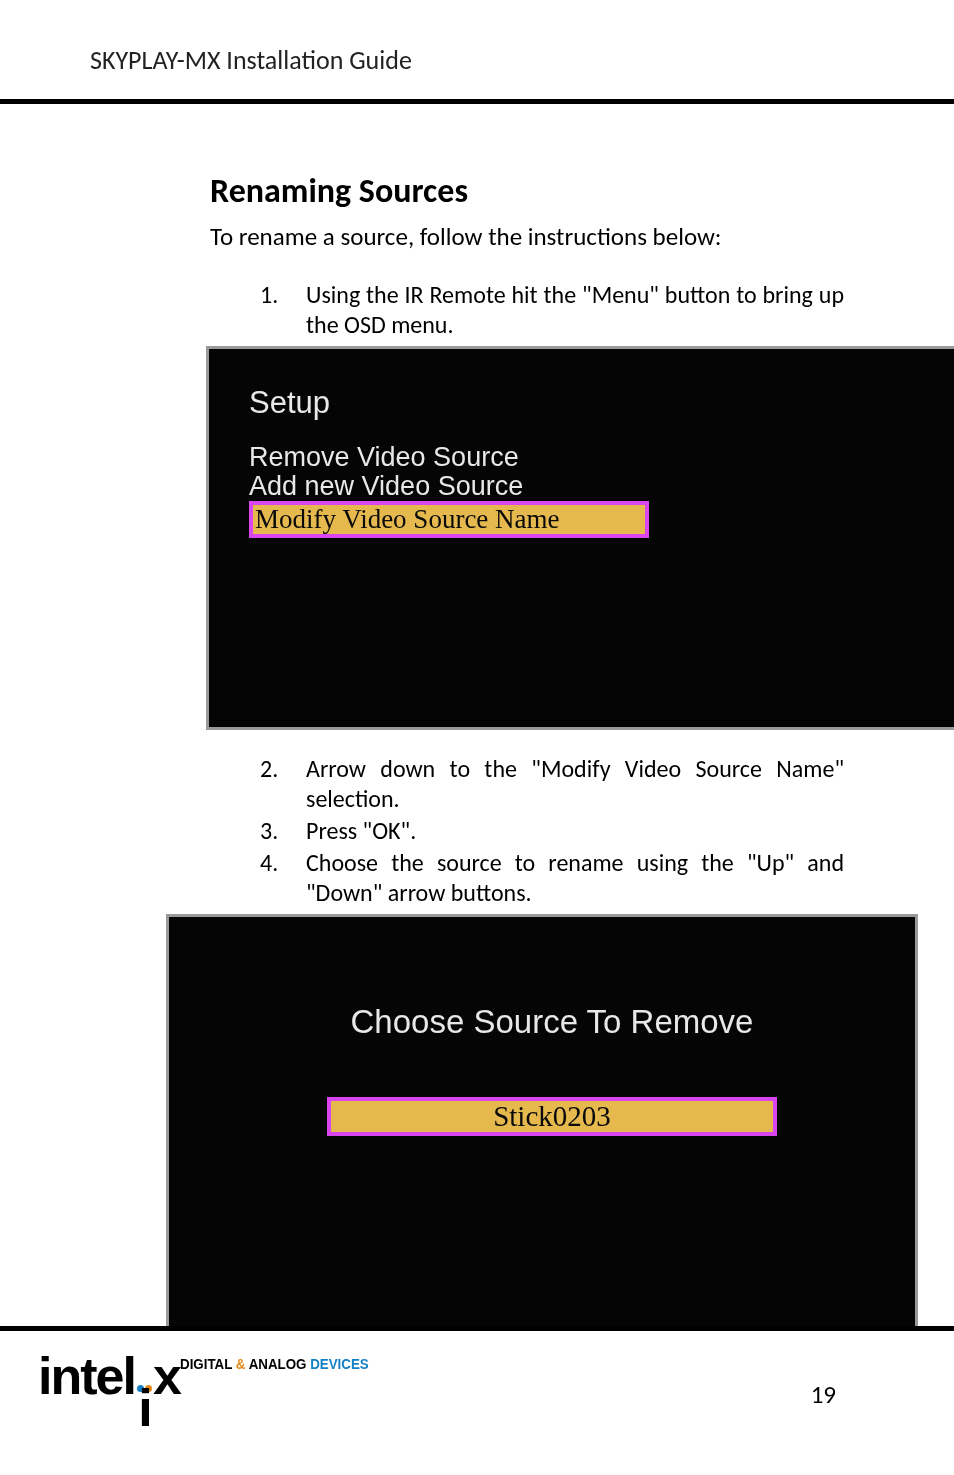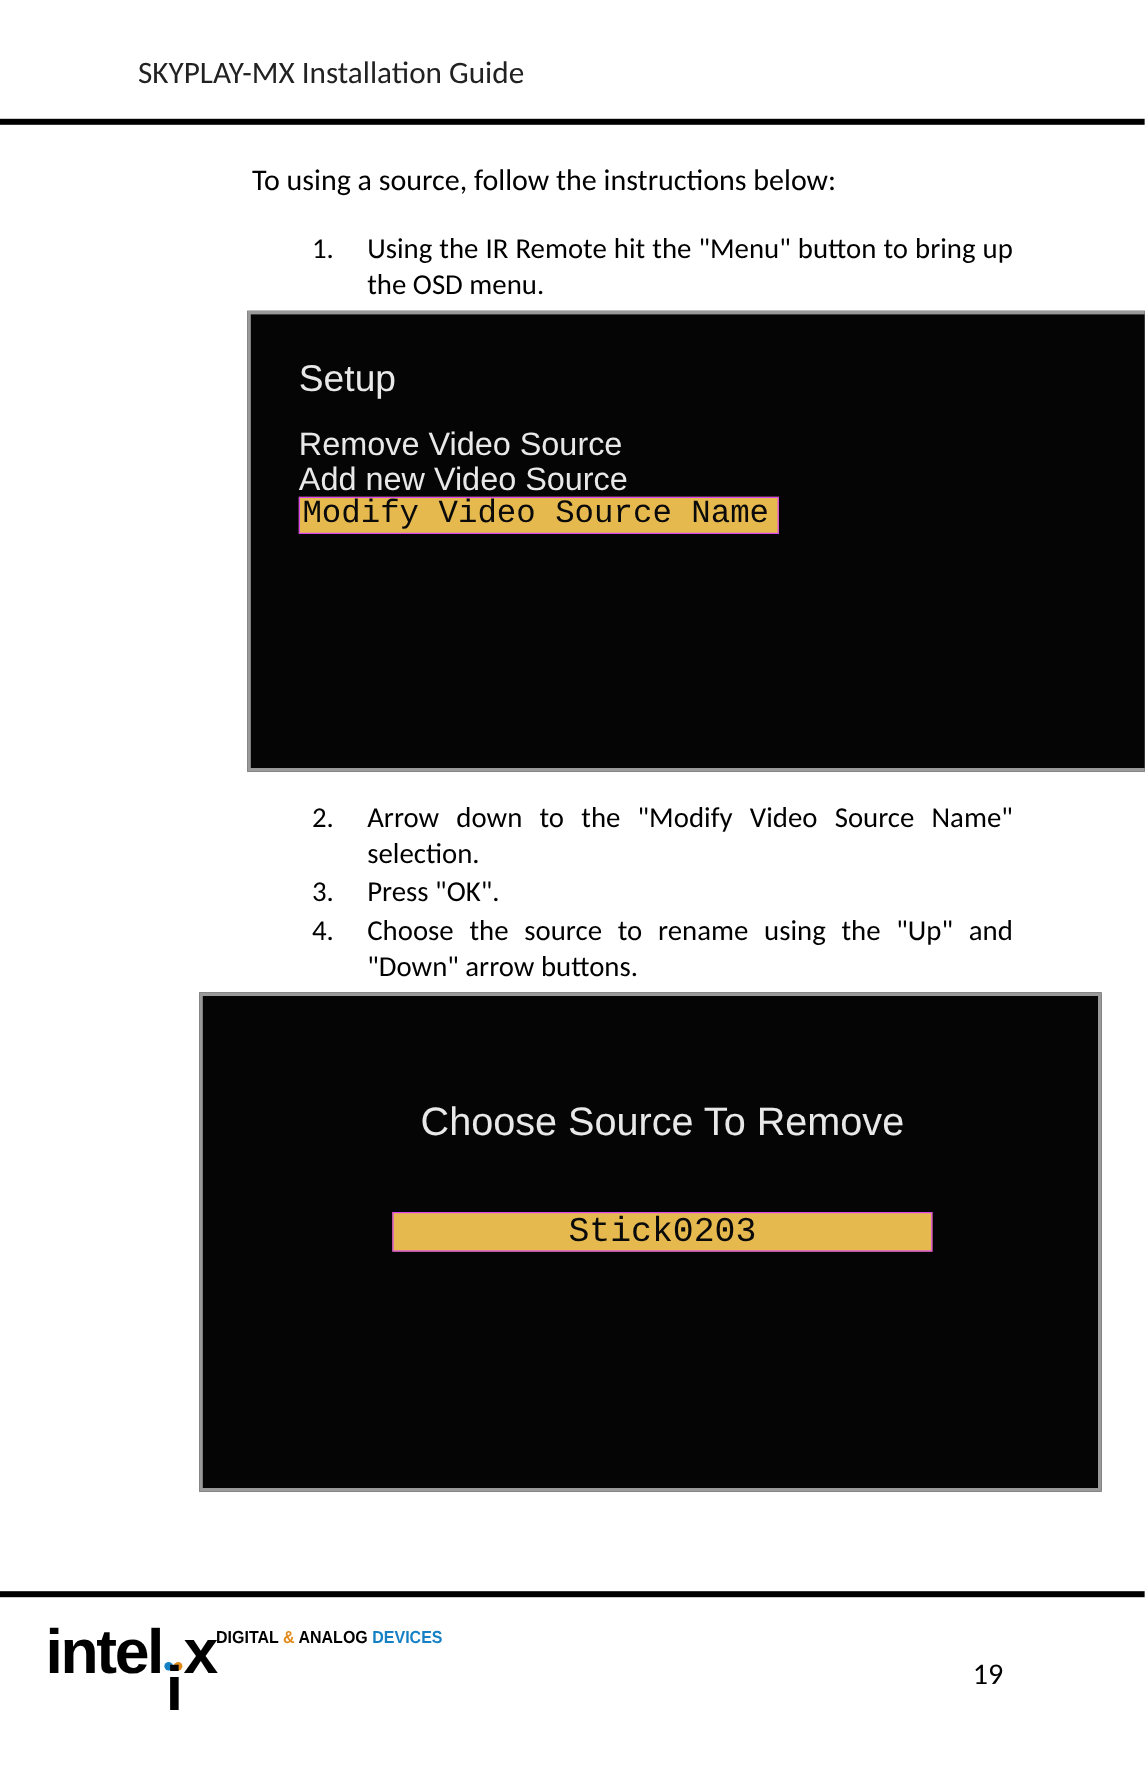--- a/index.html
+++ b/index.html
@@ -1,33 +1,33 @@
 <!DOCTYPE html>
 <html><head>
 <meta charset="utf-8">
 <style>
   * { box-sizing: border-box; margin: 0; padding: 0; }
   html, body { width: 954px; height: 1475px; background: #fff; font-family: Calibri, "Segoe UI", Arial, sans-serif; color: #000; }
   .page { position: relative; width: 954px; height: 1475px; }
-  .header-region { padding: 44px 120px 0 115px; }
+  .header-region { padding: 44px 120px 0 90px; }
   .doc-header { font-size: 26px; font-weight: 400; color: #222; padding-bottom: 6px; }
   .thick-rule { height: 5px; background: #000; margin-top: 4px; width: 100%; position: absolute; left: 0; right: 0; top: 95px; }
   .content { padding: 52px 110px 0 210px; }
   .section-title { font-size: 34px; font-weight: 700; margin-top: 36px; margin-bottom: 10px; }
   .intro { font-size: 25px; margin-bottom: 28px; }
   ol.steps { list-style: none; padding-left: 50px; }
   ol.steps li { display: flex; font-size: 24px; line-height: 1.25; margin-bottom: 2px; }
   ol.steps li .num { min-width: 46px; }
   ol.steps li .txt { flex: 1; text-align: justify; }
   .screen { margin: 6px 0 24px -4px; border: 3px solid #9a9a9a; background: #050505; width: 752px; }
   .screen1 { height: 384px; padding: 36px 28px 0 40px; }
   .screen2 { height: 416px; padding: 86px 28px 0 48px; text-align: center; }
   .osd-title { color: #e8e8e8; font-family: "Segoe UI", Arial, sans-serif; font-size: 31px; font-weight: 400; margin-bottom: 22px; }
   .osd-line { color: #e8e8e8; font-family: "Segoe UI", Arial, sans-serif; font-size: 27px; line-height: 1.08; }
-  .osd-highlight { display: inline-block; background: #e6b94f; color: #0a0a0a; font-family: Liberation Mono, monospace; font-size: 27px; line-height: 1.08; padding: 0 2px; border: 1px solid #d946ef; }
+  .osd-highlight { display: inline-block; background: #e6b94f; color: #0a0a0a; font-family: Liberation Serif, serif; font-size: 27px; line-height: 1.08; padding: 0 2px; border: 4px solid #d946ef; }
   .osd-highlight.w1 { width: 400px; }
   .osd-highlight.w2 { width: 450px; }
   .screen2 .osd-title { font-size: 33px; margin-bottom: 56px; }
   .screen2 .osd-highlight { font-size: 29px; }
 
   .footer-rule { position: absolute; left: 0; right: 0; bottom: 144px; height: 5px; background: #000; }
   .footer { position: absolute; left: 0; right: 0; bottom: 26px; height: 110px; display: flex; align-items: center; justify-content: space-between; padding: 0 118px 0 38px; }
   .page-num { font-size: 25px; }
   .logo { display: flex; flex-direction: row; align-items: flex-start; }
   .logo-top { display: flex; align-items: baseline; font-family: Arial, sans-serif; font-weight: 900; font-size: 52px; letter-spacing: -2px; color: #000; line-height: 0.8; }
@@ -44,21 +44,22 @@
 </head>
 <body>
 
 <div class="page">
   <div class="header-region">
     <div class="doc-header">SKYPLAY-MX Installation Guide</div>
   </div>
   <div class="thick-rule"></div>
 
   <div class="content">
-    <p class="intro">To using a source, follow the instructions below:</p>
+    <h2 class="section-title">Renaming Sources</h2>
+    <p class="intro">To rename a source, follow the instructions below:</p>
 
     <ol class="steps">
       <li>
         <span class="num">1.</span>
         <span class="txt">Using the IR Remote hit the "Menu" button to bring up the OSD menu.</span>
       </li>
     </ol>
 
     <div class="screen screen1">
       <div class="osd-title">Setup</div>

